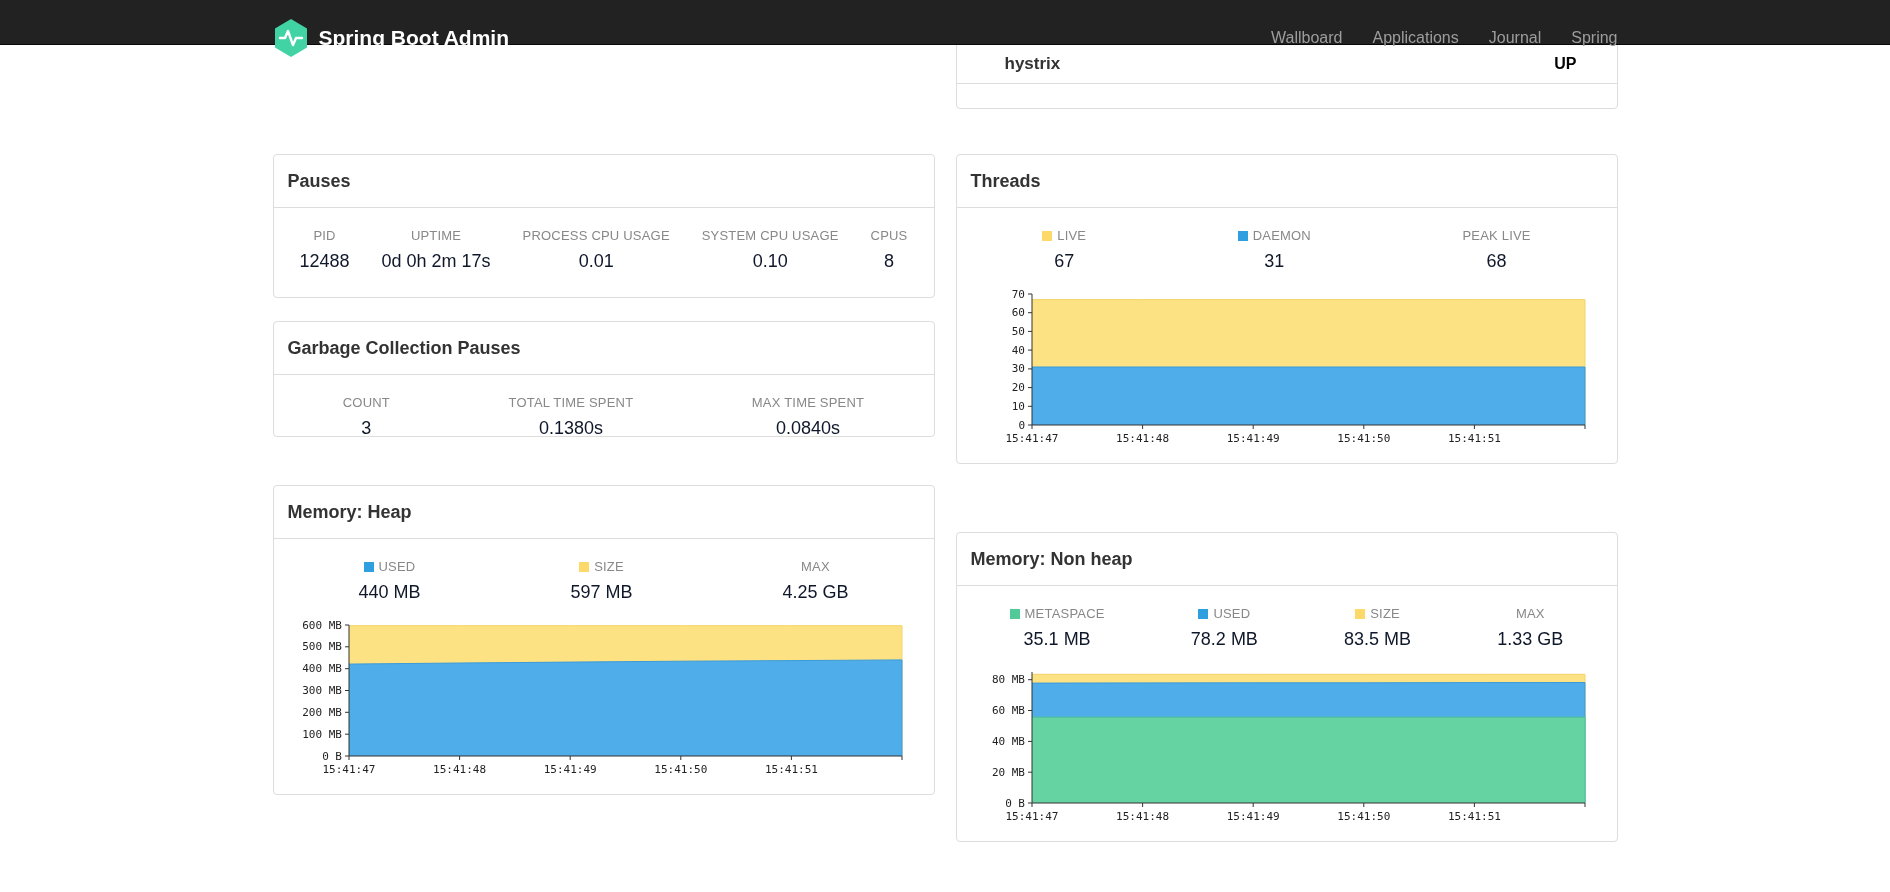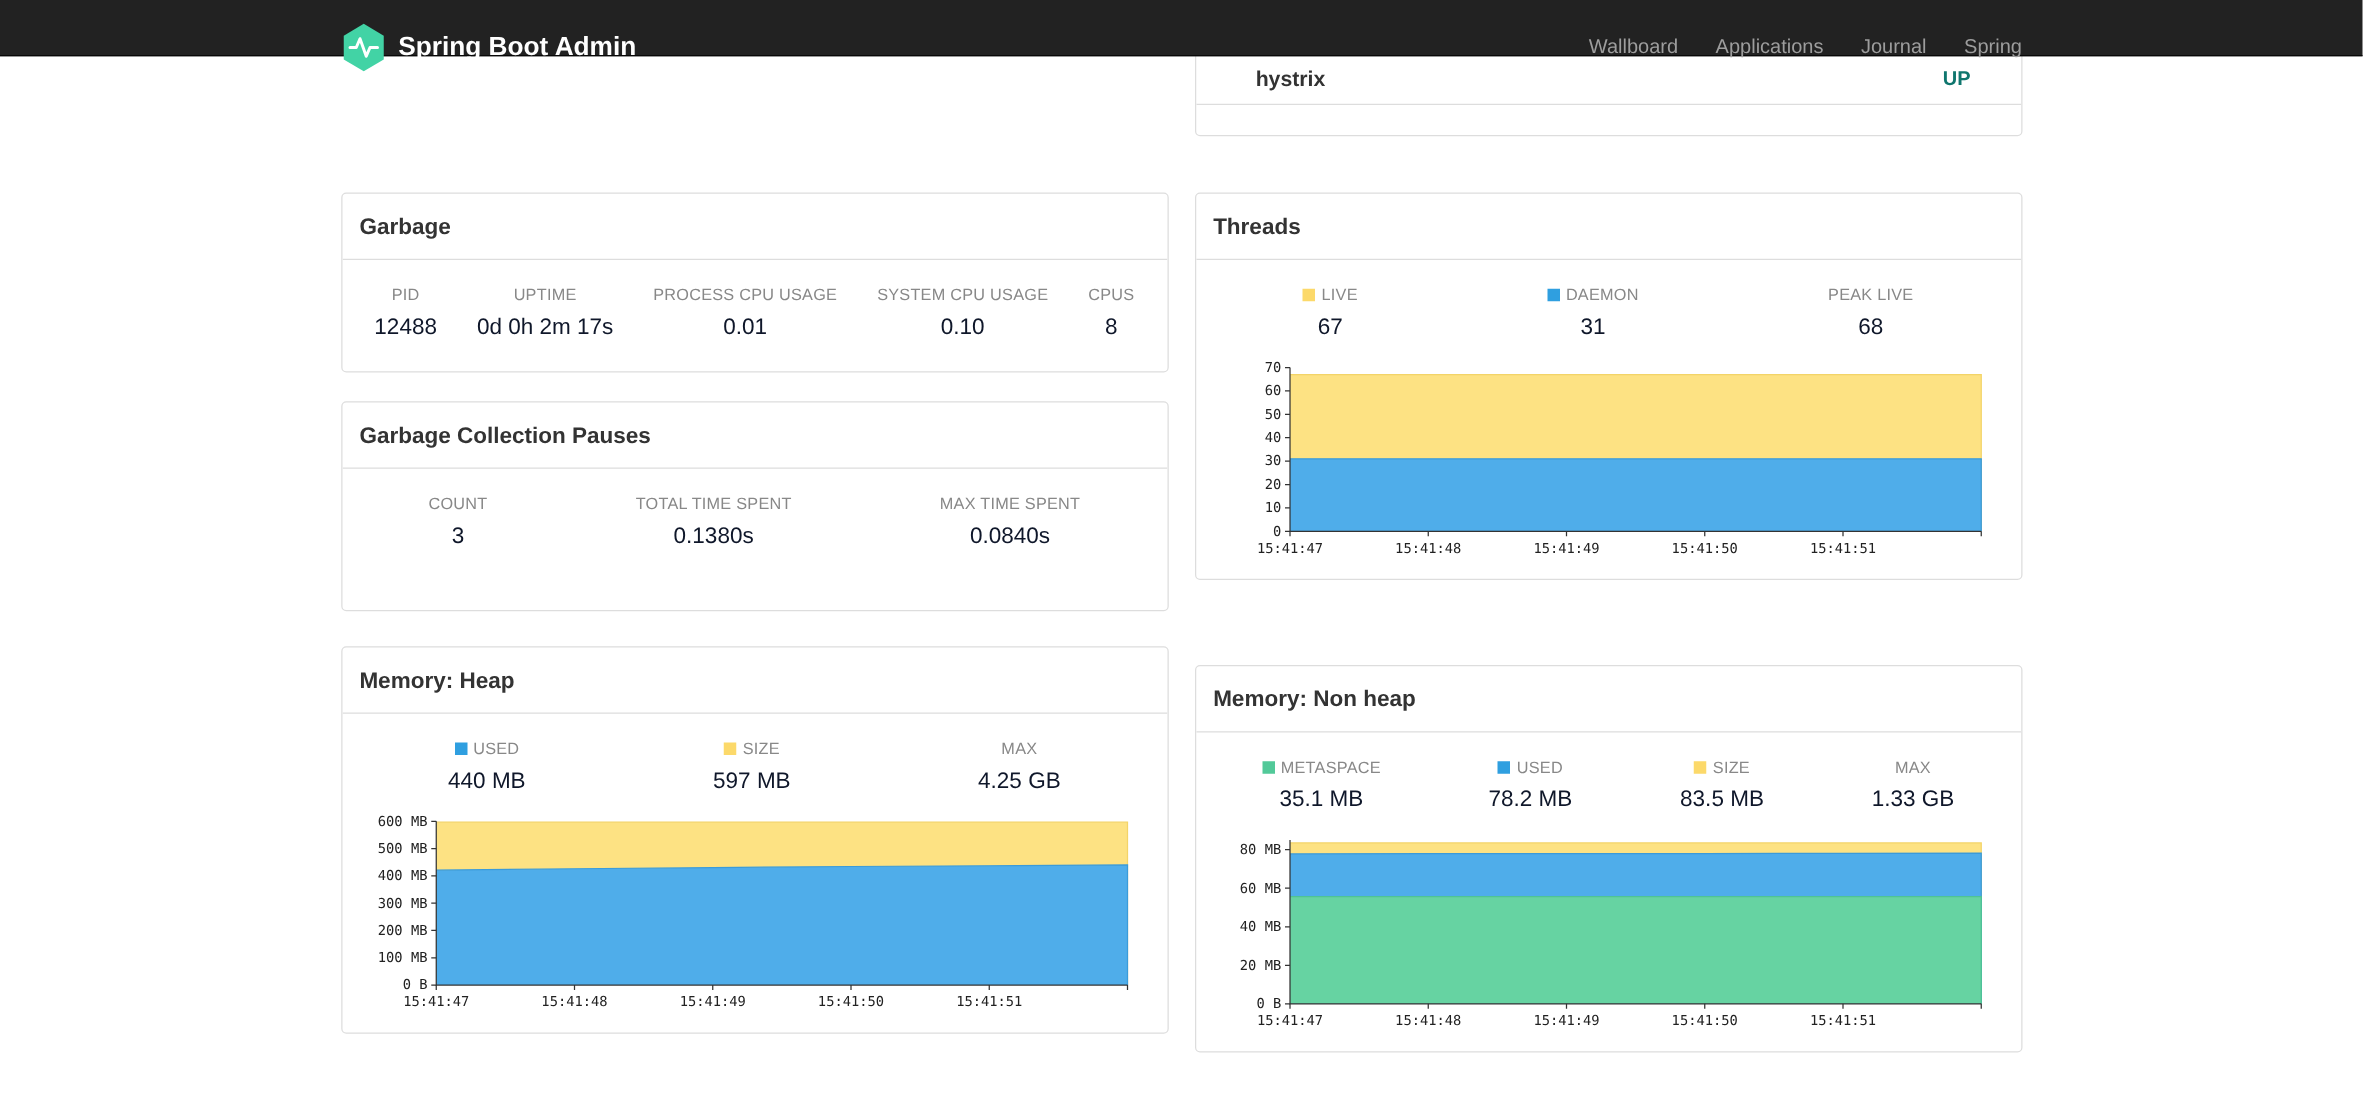--- a/index.html
+++ b/index.html
@@ -16,21 +16,21 @@
 
   
   .content{padding-top:45px;width:1345px;margin:0 auto;}
   .cols{display:flex;gap:21px;}
   .col{flex:1 1 0;min-width:0;display:flow-root;}
 
   
   .panel{background:#fff;border:1px solid #ddd;border-radius:4px;overflow:hidden;}
   .panel-heading{padding:15px 14px;font-size:18px;font-weight:bold;color:#333;border-bottom:1px solid #ddd;line-height:22px;}
   .panel-process{margin-top:109px;margin-bottom:23px;height:144px;}
-  .panel-gc{margin-bottom:28px;height:168px;}
+  .panel-gc{margin-bottom:48px;height:116px;}
   .panel-heap{height:310px;}
   .panel-partial{margin-top:-60px;margin-bottom:45px;height:124px;}
   .panel-threads{margin-bottom:68px;height:310px;}
   .panel-nonheap{height:310px;}
 
   
   .partial-hidden{height:58px;}
   .health-row{height:40px;display:flex;align-items:center;justify-content:space-between;
               padding:0 40px 0 48px;border-bottom:1px solid #ddd;}
   .health-name{font-size:17px;font-weight:600;color:#333;}
@@ -68,21 +68,21 @@
     </div>
   </div>
 </nav>
 
 <main class="content">
   <div class="cols">
 
     <div class="col">
 
       <section class="panel panel-process">
-        <div class="panel-heading">Garbage</div>
+        <div class="panel-heading">Pauses</div>
         <div class="stats">
           <div class="stat">
             <div class="stat-label">PID</div>
             <div class="stat-value">12488</div>
           </div>
           <div class="stat">
             <div class="stat-label">UPTIME</div>
             <div class="stat-value">0d 0h 2m 17s</div>
           </div>
           <div class="stat">
@@ -169,21 +169,21 @@
       </section>
 
     </div>
 
     <div class="col">
 
       <section class="panel panel-partial">
         <div class="partial-hidden"></div>
         <div class="health-row">
           <span class="health-name">hystrix</span>
-          <span class="health-status" style="color: #0f766e;">UP</span>
+          <span class="health-status" style="color: #000000;">UP</span>
         </div>
         <div class="partial-spacer"></div>
       </section>
 
       <section class="panel panel-threads">
         <div class="panel-heading">Threads</div>
         <div class="stats">
           <div class="stat">
             <div class="stat-label"><span class="sq" style="background-color: rgb(252, 217, 106);"></span><span>LIVE</span></div>
             <div class="stat-value">67</div>

